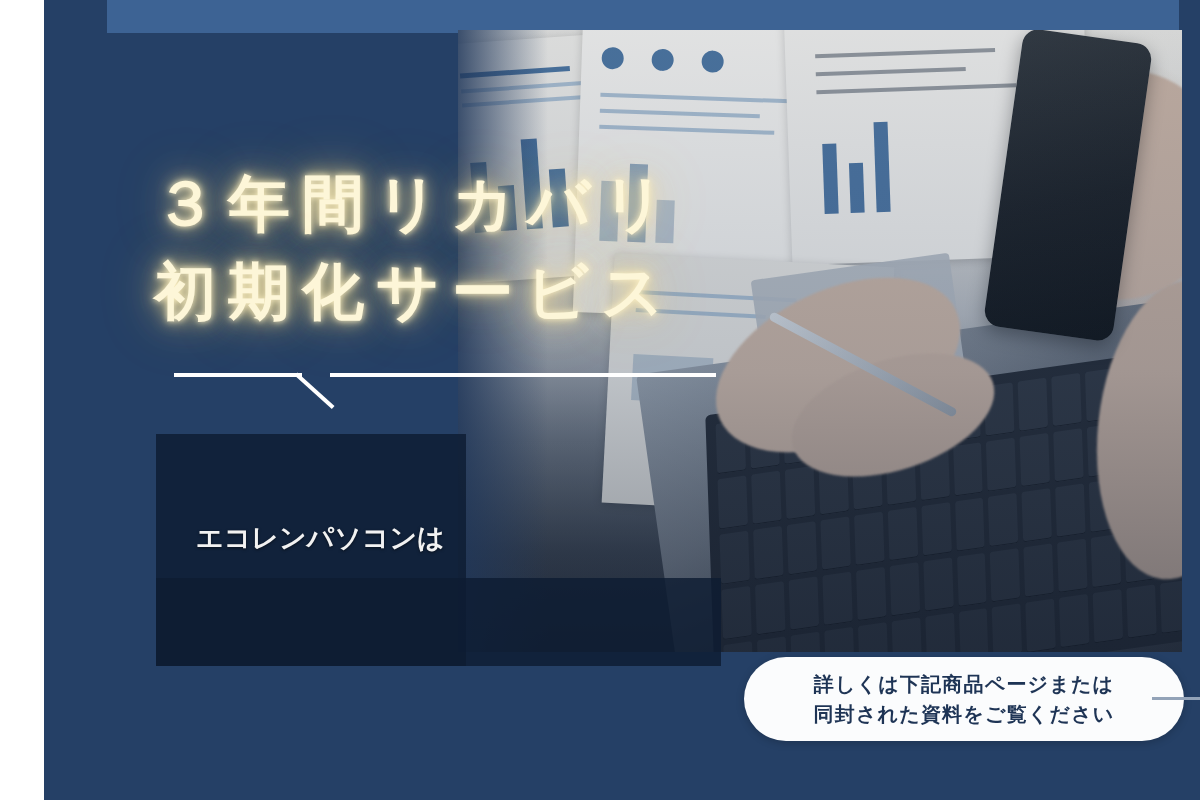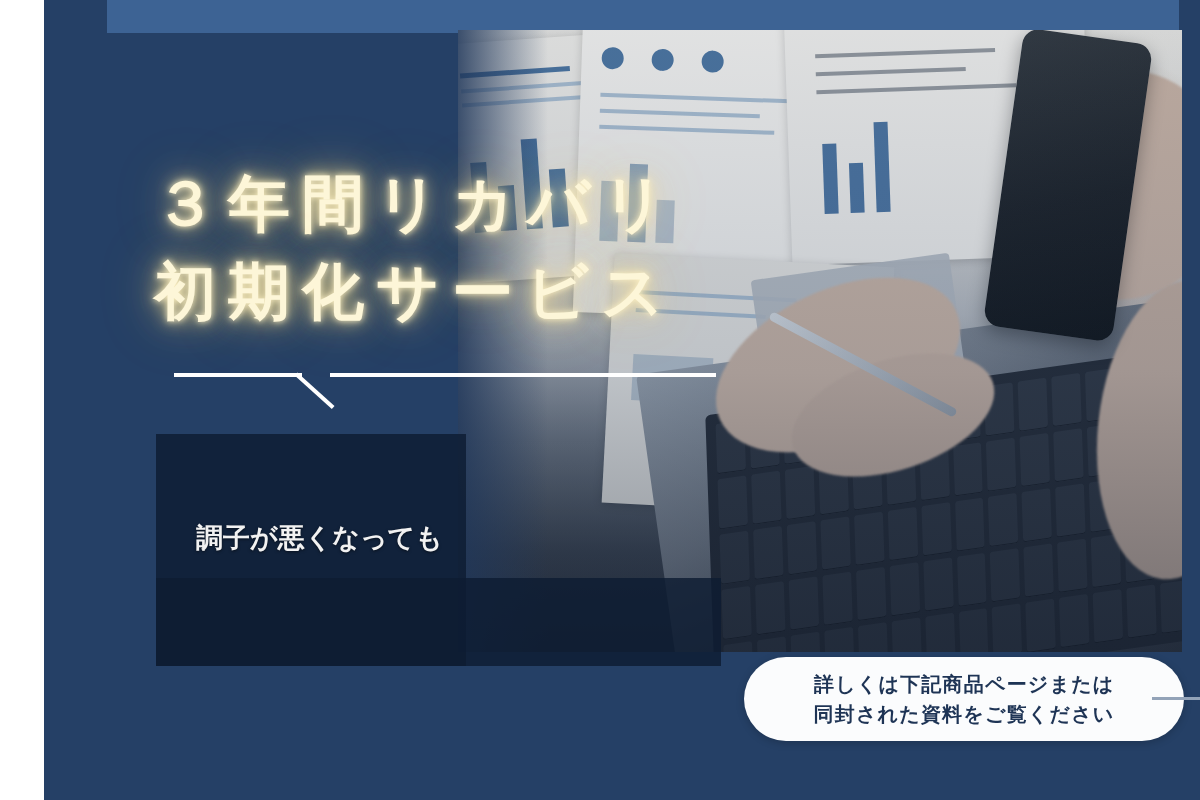--- a/index.html
+++ b/index.html
@@ -205,21 +205,21 @@
     align-items: center;
     justify-content: center;
     box-shadow: 0 2px 8px rgba(0,0,0,0.2);
   }
   .pill-text {
     color: #1e3455;
     font-size: 20px;
     font-weight: 700;
     line-height: 30px;
     letter-spacing: 1.2px;
-    text-align: right;
+    text-align: center;
     white-space: pre;
   }
   .pill-line {
     position: absolute;
     left: 1108px;
     top: 697px;
     width: 76px;
     height: 3px;
     background: #93a3b8;
   }
@@ -365,21 +365,21 @@
 初期化サービス</div>
 
   <div class="deco deco-h1"></div>
   <div class="deco deco-diag"></div>
   <div class="deco deco-h2"></div>
 
   <div class="body-panel"></div>
   <div class="body-panel-wide"></div>
 
   <div class="body-text">
-    <div>調子が悪くなっても</div>
+    <div>エコレンパソコンは</div>
     
     
     
   </div>
 
   <div class="pill">
     <div class="pill-text">詳しくは下記商品ページまたは
 同封された資料をご覧ください</div>
   </div>
   <div class="pill-line"></div>

